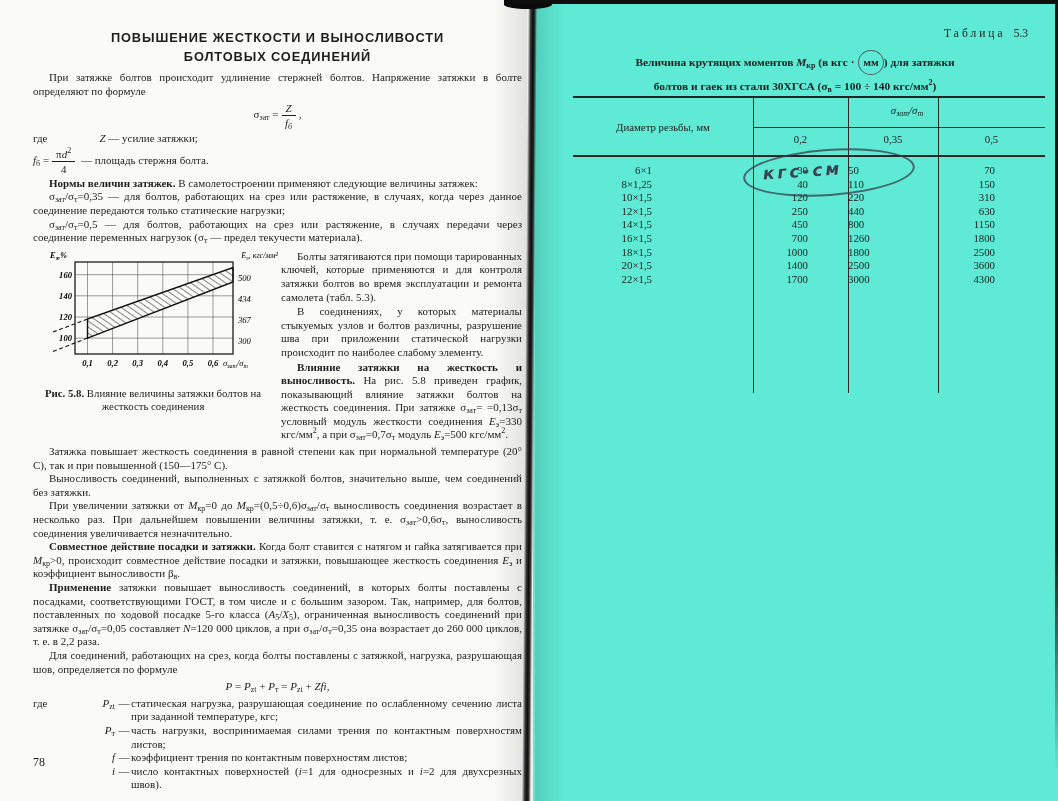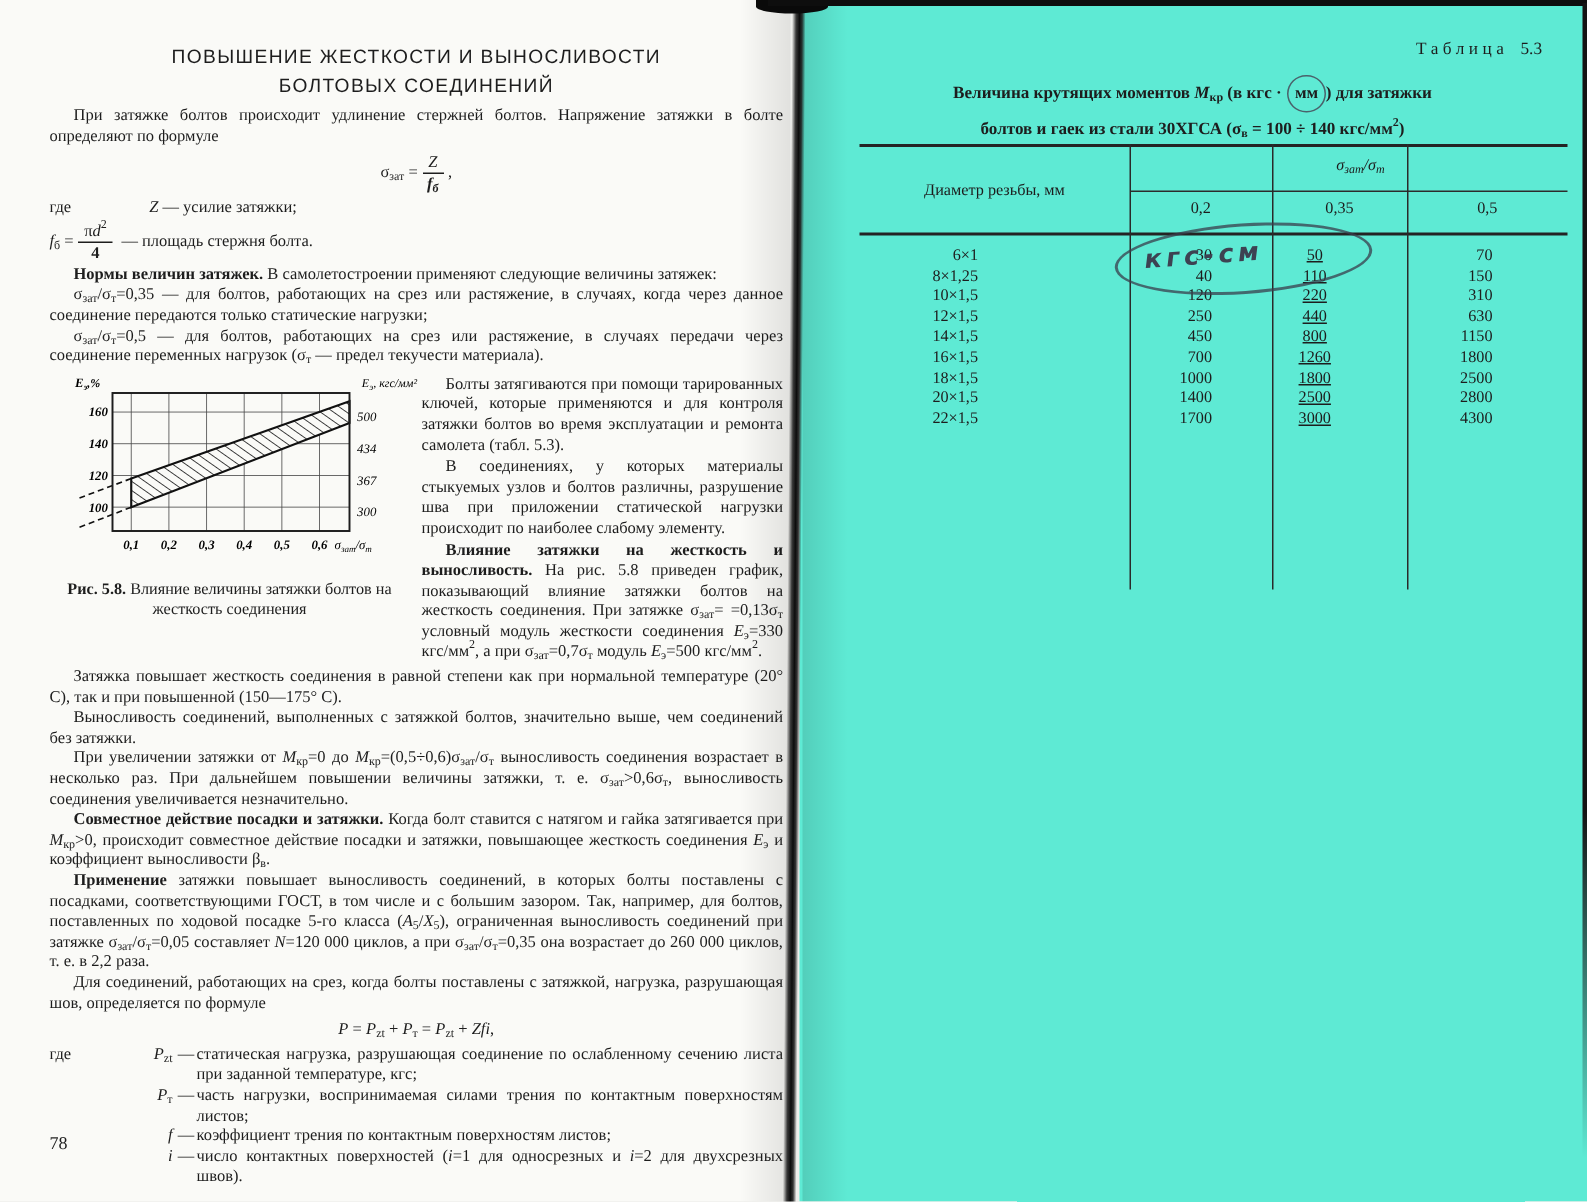--- a/index.html
+++ b/index.html
@@ -21,28 +21,28 @@
     background:linear-gradient(90deg,rgba(40,40,40,0) 0%,rgba(25,25,25,0.85) 30%,#0c0c0c 55%,rgba(30,30,30,0.9) 75%,rgba(60,60,60,0) 100%);}
   .spine-blob{position:absolute;left:504px;top:0;width:48px;height:9px;background:#0a0a0a;
     border-radius:0 0 60% 60%;}
   .edge-top{position:absolute;left:512px;top:0;width:546px;height:4px;background:#0e0e0e;}
   .edge-right{position:absolute;right:0;top:2px;width:3px;height:770px;
     background:linear-gradient(180deg,#141414 70%,rgba(20,20,20,0) 100%);}
 
   
   .lp{position:absolute;left:33px;top:28px;width:489px;
       font-size:11px;line-height:13.6px;text-align:justify;}
-  .heading{font-family:"Liberation Sans",sans-serif;font-weight:normal;
+  .heading{font-family:"Liberation Sans",sans-serif;font-weight:bold;
       font-size:12.8px;line-height:19px;letter-spacing:0.9px;text-align:center;margin-bottom:5px;}
   p.body-par{margin:0;text-indent:16px;}
   .lead-bold{font-weight:bold;}
   .formula-line{text-align:center;margin:4px 0 3px;text-indent:0;}
   .frac{display:inline-block;vertical-align:middle;text-align:center;line-height:12px;margin:0 3px;}
   .frac .num{display:block;border-bottom:1px solid #1d1d1d;padding:0 4px 1px;}
-  .frac .den{display:block;padding-top:1px;font-weight:bold;}
+  .frac .den{display:block;padding-top:1px;}
   i, .it{font-style:italic;}
   sub{font-size:8px;vertical-align:-2px;line-height:0;}
   sup{font-size:8px;vertical-align:5px;line-height:0;}
   .where-line{margin:1px 0;}
   .where-line .wsp{display:inline-block;width:52px;}
   .fml-left{margin:2px 0;}
   .two-col{display:flex;gap:8px;margin-top:5px;margin-bottom:2px;}
   .fig-col{width:240px;flex:none;}
   .txt-col{flex:1;}
   .txt-col p{margin:0 0 1px;}
@@ -71,21 +71,21 @@
       display:flex;align-items:center;justify-content:center;}
   .spanhead{position:absolute;left:188px;top:6px;width:292px;text-align:center;}
   .spanrule{position:absolute;left:181px;top:29px;width:291px;border-top:1px solid #2c2c2c;}
   .subheads{position:absolute;left:180px;top:35px;width:292px;display:grid;
       grid-template-columns:95px 90px 107px;}
   .subheads div{text-align:center;}
   .tbody{padding-top:7px;}
   .trow{display:grid;grid-template-columns:180px 95px 90px 107px;height:13.6px;line-height:13.6px;}
   .c-dia{text-align:right;padding-right:101px;}
   .c-v1{text-align:right;padding-right:40px;}
-  .c-v2{text-align:center;padding-right:33px;text-decoration:underline;}
+  .c-v2{text-align:left;padding-right:33px;}
   .c-v3{text-align:right;padding-right:50px;padding-left:20px;}
   .vline{position:absolute;width:1px;background:#2a2a2a;top:0;height:297px;}
   .vl1{left:180px;}.vl2{left:275px;}.vl3{left:365px;}
   .handnote{position:absolute;left:170px;top:53px;width:172px;height:47px;transform:rotate(-4deg);}
   .handnote .oval{position:absolute;left:0;top:0;right:0;bottom:0;
       border:2px solid rgba(58,62,76,0.75);border-radius:50%;}
   .handnote .htxt{position:absolute;left:20px;top:10px;
       font-family:"DejaVu Sans",sans-serif;font-style:italic;font-weight:bold;
       font-size:17px;letter-spacing:3px;color:#3d4252;}
 </style>
@@ -299,21 +299,21 @@
       <div class="trow">
           <span class="c-dia">18×1,5</span>
           <span class="c-v1">1000</span>
           <span class="c-v2">1800</span>
           <span class="c-v3">2500</span>
         </div>
       <div class="trow">
           <span class="c-dia">20×1,5</span>
           <span class="c-v1">1400</span>
           <span class="c-v2">2500</span>
-          <span class="c-v3">2800</span>
+          <span class="c-v3">3600</span>
         </div>
       <div class="trow">
           <span class="c-dia">22×1,5</span>
           <span class="c-v1">1700</span>
           <span class="c-v2">3000</span>
           <span class="c-v3">4300</span>
         </div>
     </div>
 
     <div class="vline vl1"></div>

